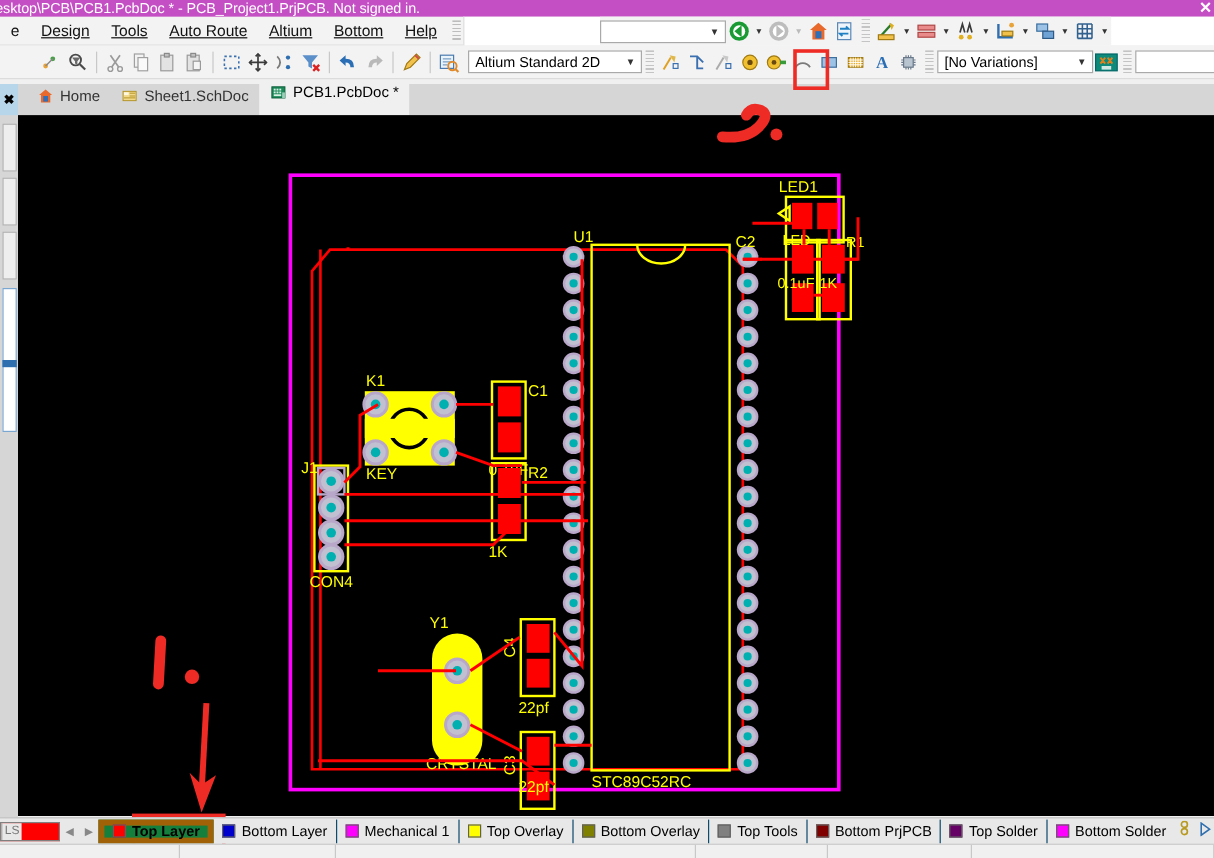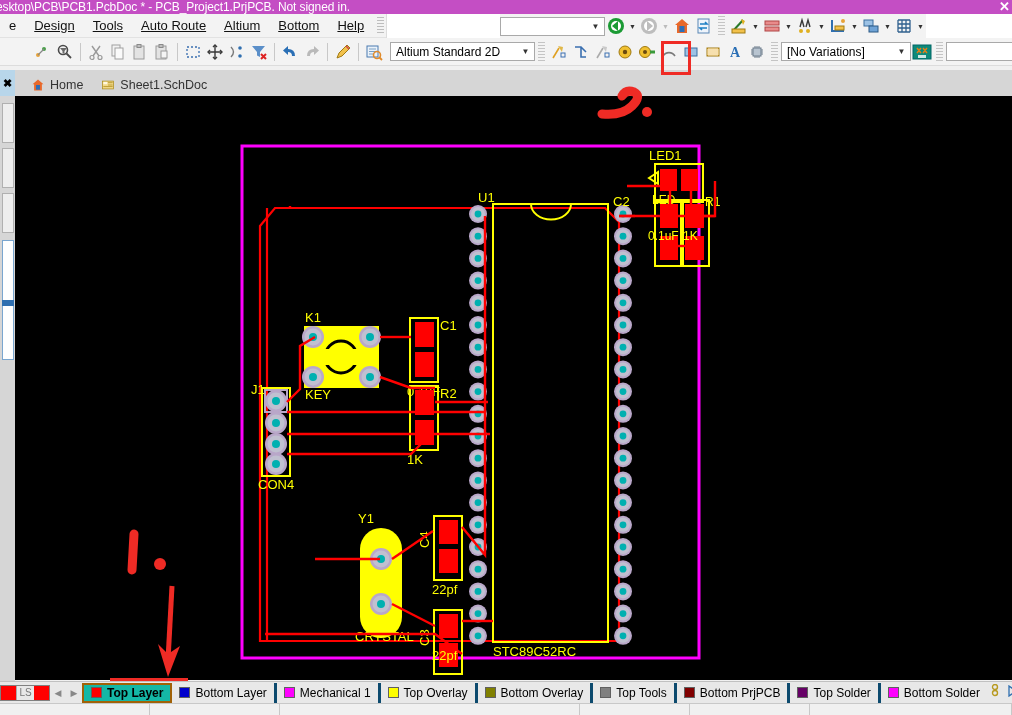--- a/index.html
+++ b/index.html
@@ -58,21 +58,21 @@
   .tr1-right{ position:absolute; left:500px; top:14px; height:24px;
     display:flex; align-items:center; background:#f3f3f3; }
 
   
   .tabbar{
     position:absolute; left:0; top:70px; width:1012px; height:26px;
     background:#d6d6d6; display:flex; align-items:flex-end;
   }
   .tab-close{ width:22px; height:26px; display:flex; align-items:center; justify-content:center;
     font-weight:bold; font-size:12px; color:#333;}
-  .tab{ height:23px; display:flex; align-items:center; gap:5px; padding:0 9px;
+  .tab{ height:23px; display:flex; gap:5px; padding:0 9px;
     font-size:12.5px; color:#333; margin-bottom:0px;margin-top:40px;}
   .tab.active{ background:#f0f0f0; color:#000; height:26px;}
   .tab .ti{ width:14px; height:14px; display:block;}
 
   
   .leftpanel{ position:absolute; left:0; top:70px; width:15px; height:620px; background:#d6d6d6;}
   .lp-x{ position:absolute; left:0; top:70px; width:15px; height:26px; background:#b8d6ea;
      display:flex; align-items:center; justify-content:center; font-weight:bold; font-size:11px;}
   .lp-box{ position:absolute; left:2px; width:12px; border:1px solid #b0b0b0; background:#eee;}
 
@@ -81,28 +81,28 @@
      overflow:hidden;}
   .canvas svg{ display:block; }
 
   
   .layerbar{
     position:absolute; left:0; top:681px; width:1012px; height:22px;
     background:#e8e8e8; display:flex; align-items:center; border-top:1px solid #c0c0c0;
   }
   .lb-pad{ width:18px; height:22px;}
   .lcolor{ width:50px; height:16px; border:1px solid #808080; background:#ff0000;
-     display:flex; align-items:center; justify-content:center; flex:none;}
+     display:flex; align-items:center; justify-content:flex-start; flex:none;}
   .lcolor .ls{ font-size:10px; color:#777; background:#e8e8e8; padding:0 2px; height:14px;
      line-height:14px; border-left:1px solid #aaa;}
   .lnav{ width:16px; height:18px; display:flex; align-items:center; justify-content:center;
     font-size:9px; color:#888; flex:none;}
   .ltab{ height:20px; display:flex; align-items:center; gap:5px; padding:0 7px; flex:none;
-    border-right:3px solid #0c4a6e; font-size:12px; white-space:nowrap;}
-  .ltab.sel{ background:#14b8a6; font-weight:bold; border:2px solid #a16207;}
+    border-right:1px solid #0c4a6e; font-size:12px; white-space:nowrap;}
+  .ltab.sel{ background:#15803d; font-weight:bold; border:5px solid #a16207;}
   .lsw{ width:11px; height:11px; border:1px solid #606060; flex:none;}
   .lb-right{ display:flex; align-items:center; gap:6px; padding-left:4px; font-size:12px; color:#666;}
 
   
   .statusbar{ position:absolute; left:0; top:703px; width:1012px; height:12px;
     background:#f0f0f0; border-top:1px solid #c8c8c8; display:flex; align-items:center;}
   .sb-seg{ height:11px; border-right:1px solid #c8c8c8;}
 
   
   .ann{ position:absolute; pointer-events:none; }
@@ -409,20 +409,38 @@
     </div>
     <div class="tab">
       <span class="ti">
         <svg width="14" height="14" viewBox="0 0 18 18">
             <rect x="2" y="4" width="14" height="10" fill="#f2d98a" stroke="#b09020"></rect>
             <rect x="3" y="5" width="5" height="3" fill="#fff8e0"></rect>
             <path d="M9 6 h6 M9 9 h6 M3 11 h12" stroke="#b09020"></path>
           </svg>
       </span>
       <span>Sheet1.SchDoc</span>
+    </div>
+    <div class="tab active">
+      <span class="ti">
+        <svg width="14" height="14" viewBox="0 0 18 18">
+            <rect x="2" y="3" width="14" height="12" fill="#1d8a5a" stroke="#0a5a38"></rect>
+        <g fill="#d8f0e4">
+              <rect x="4" y="5" width="2" height="2"></rect>
+              <rect x="7" y="5" width="2" height="2"></rect>
+              <rect x="10" y="5" width="2" height="2"></rect>
+        <rect x="4" y="8" width="2" height="2"></rect>
+              <rect x="7" y="8" width="2" height="2"></rect>
+              <rect x="10" y="8" width="2" height="2"></rect>
+        <rect x="4" y="11" width="8" height="2"></rect>
+            </g>
+            <rect x="13" y="9" width="3" height="6" fill="#9ad0b8"></rect>
+          </svg>
+      </span>
+      <span>PCB1.PcbDoc *</span>
     </div>
   </div>
 
   <div class="leftpanel"></div>
   <div class="lp-x">✖</div>
   <div class="lp-box" style="top:103px;height:40px;"></div>
   <div class="lp-box" style="top:148px;height:40px;"></div>
   <div class="lp-box" style="top:193px;height:40px;"></div>
   <div class="lp-box" style="top:240px;height:120px;background:#fff;border-color:#7aa6cf;"></div>
   <div class="lp-box" style="top:300px;height:6px;background:#2f6fb0;border:none;"></div>

